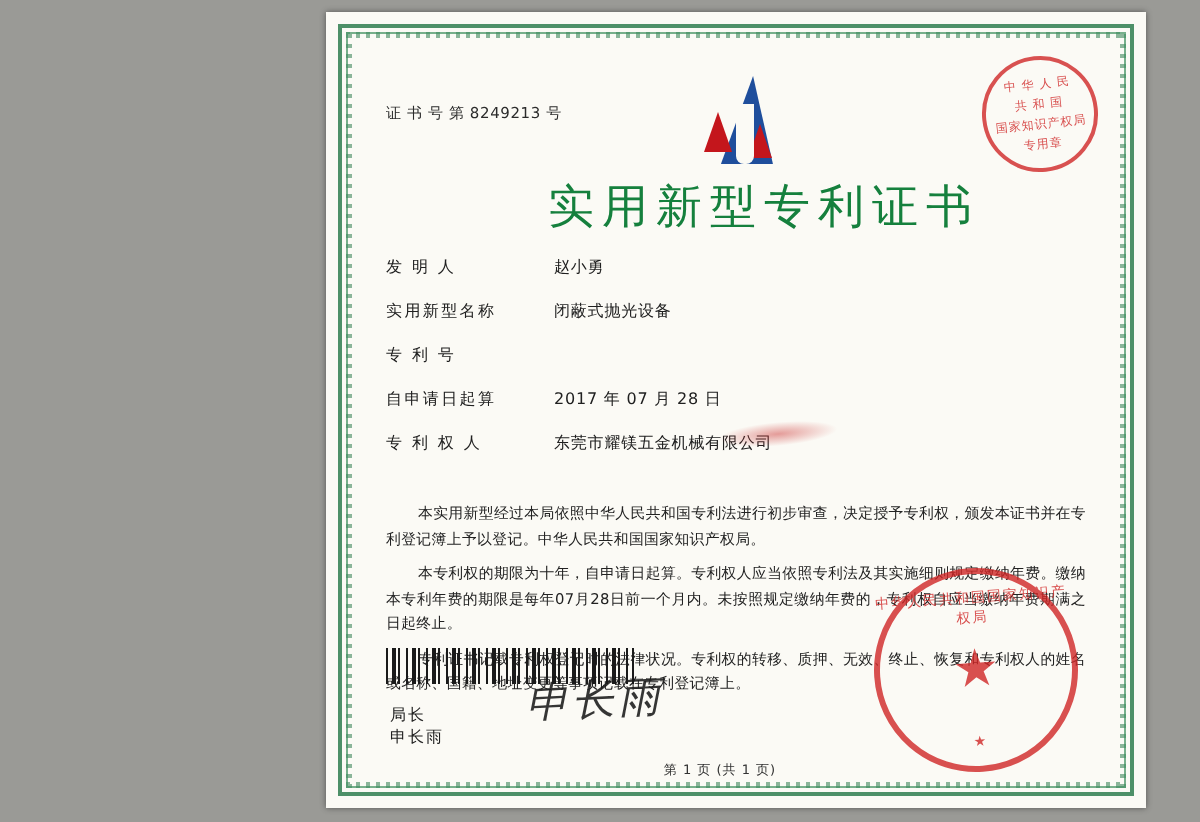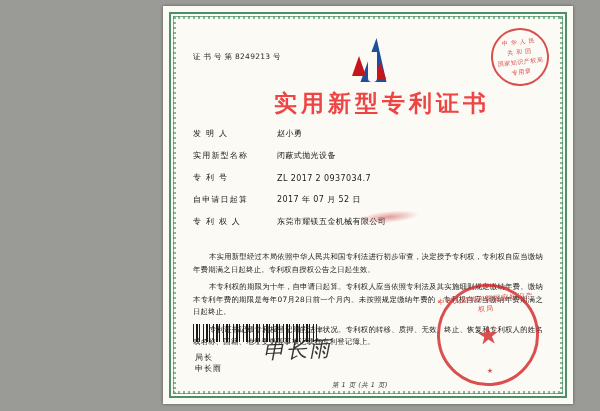--- a/index.html
+++ b/index.html
@@ -81,22 +81,22 @@
     position:absolute;left:0;right:0;text-align:center;
     font-size:6px;letter-spacing:.5px;font-family:"DejaVu Sans",sans-serif;
   }
   .seal-top .l1{top:8px;}
   .seal-top .l2{top:18px;}
   .seal-top .l3{top:28px;}
   .seal-top .l4{top:38px;}
   .title{
     position:absolute;left:0;right:0;top:82px;
     text-align:center;
-    font-size:23px;font-weight:bold;letter-spacing:4px;
-    color:#ef4444;
+    font-size:23px;font-weight:normal;letter-spacing:4px;
+    color:#15803d;
     font-family:"DejaVu Sans",sans-serif;
     margin-left:28px;
   }
   
   .fields{
     position:absolute;left:30px;top:122px;width:350px;
   }
   .frow{
     display:flex;align-items:flex-end;
     font-size:8px;color:#202020;
@@ -154,21 +154,21 @@
     font-size:26px;line-height:26px;color:#d02626;
   }
   
   .smear{
     position:absolute;left:196px;top:205px;width:60px;height:12px;
     background:radial-gradient(ellipse at center,rgba(200,40,40,.45),rgba(200,40,40,0) 70%);
     transform:rotate(-5deg);
   }
   .page-num{
     position:absolute;left:0;right:16px;bottom:14px;text-align:center;
-    font-size:6.5px;color:#333;letter-spacing:.5px;font-style:italic;
+    font-size:6.5px;color:#333;letter-spacing:.5px;
   }
 </style>
 </head>
 <body>
 
 <div id="page">
 
   <div class="border-outer"></div>
   <div class="border-pattern"></div>
   <div class="border-inner"></div>
@@ -195,36 +195,35 @@
     <div class="frow">
       <span class="flabel">发 明 人</span>
       <span class="fvalue">赵小勇</span>
     </div>
     <div class="frow">
       <span class="flabel">实用新型名称</span>
       <span class="fvalue">闭蔽式抛光设备</span>
     </div>
     <div class="frow">
       <span class="flabel">专 利 号</span>
-      <span class="fvalue">ZL 2017 2 0937034.7</span>
     </div>
     <div class="frow">
       <span class="flabel">自申请日起算</span>
-      <span class="fvalue">2017 年 07 月 52 日</span>
+      <span class="fvalue">2017 年 07 月 28 日</span>
     </div>
     <div class="frow">
       <span class="flabel">专 利 权 人</span>
       <span class="fvalue">东莞市耀镁五金机械有限公司</span>
     </div>
   </div>
 
   <div class="smear"></div>
 
   <div class="body-text">
-    <p>本实用新型经过本局依照中华人民共和国专利法进行初步审查，决定授予专利权，专利权自应当缴纳年费期满之日起终止。专利权自授权公告之日起生效。</p>
+    <p>本实用新型经过本局依照中华人民共和国专利法进行初步审查，决定授予专利权，颁发本证书并在专利登记簿上予以登记。中华人民共和国国家知识产权局。</p>
     <p>本专利权的期限为十年，自申请日起算。专利权人应当依照专利法及其实施细则规定缴纳年费。缴纳本专利年费的期限是每年07月28日前一个月内。未按照规定缴纳年费的，专利权自应当缴纳年费期满之日起终止。</p>
     <p>专利证书记载专利权登记时的法律状况。专利权的转移、质押、无效、终止、恢复和专利权人的姓名或名称、国籍、地址变更等事项记载在专利登记簿上。</p>
   </div>
 
   <div class="barcode"></div>
 
   <div class="sig-label">
     <div>局长</div>
     <div>申长雨</div>
   </div>

